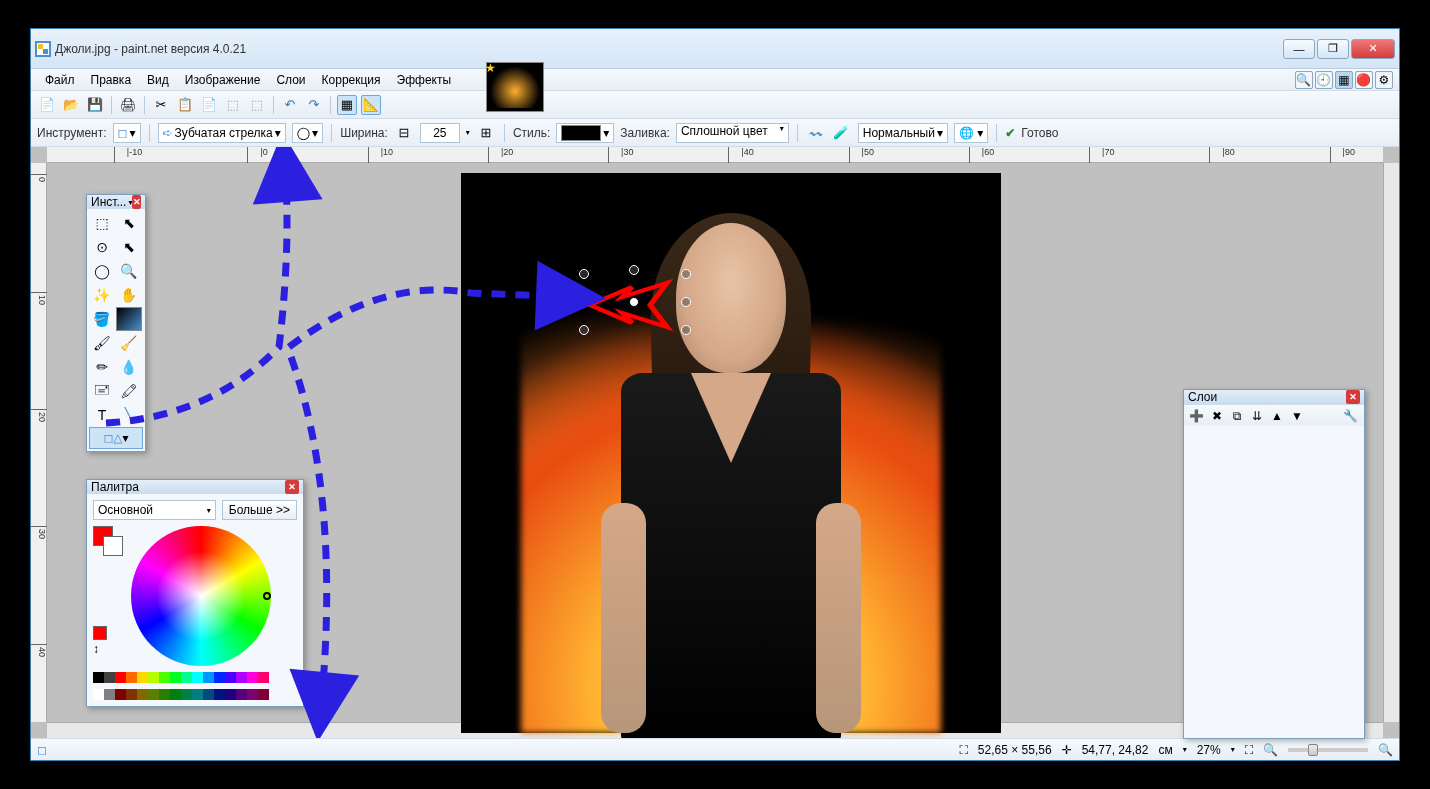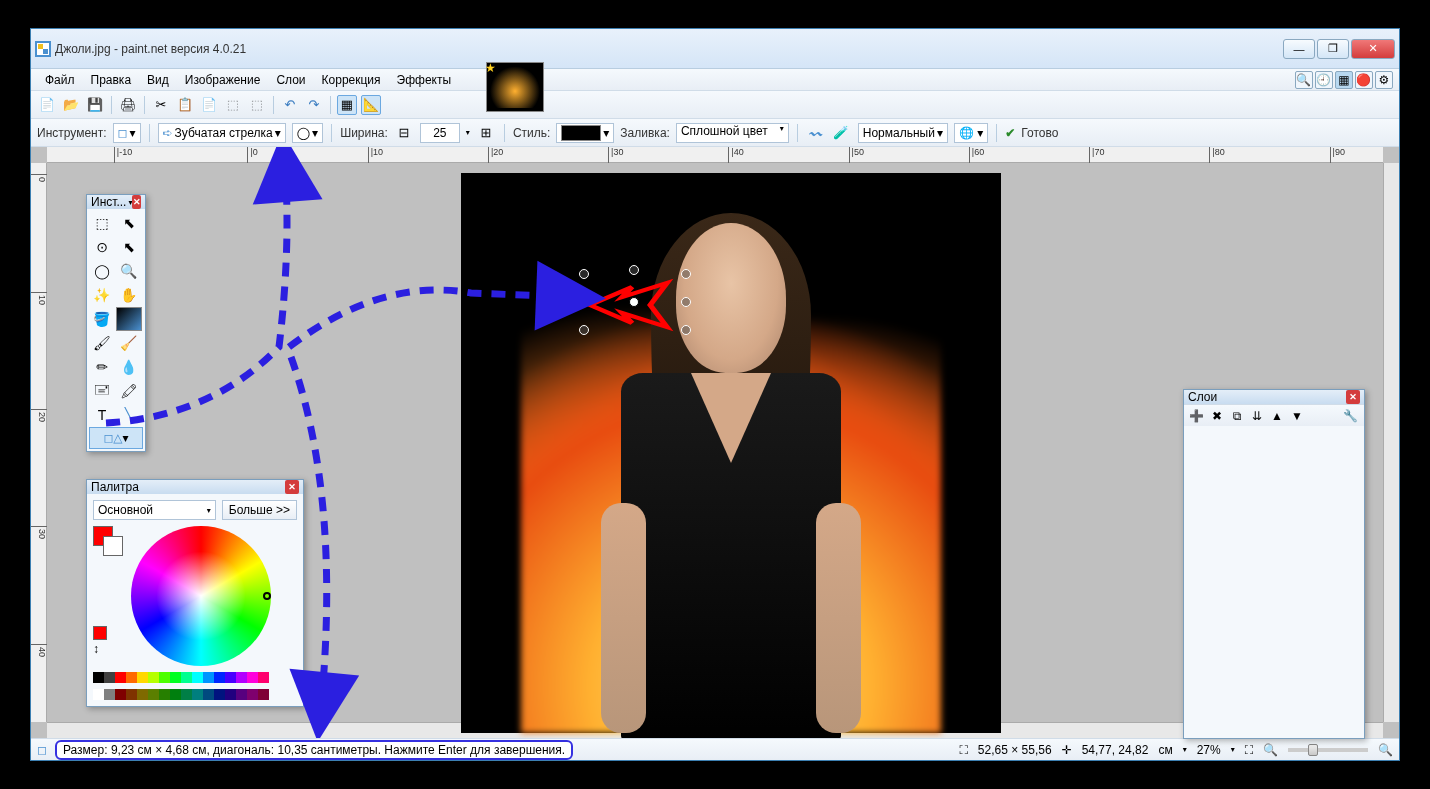--- a/index.html
+++ b/index.html
@@ -24,21 +24,21 @@
 .tool-label { color: #333; text-align: right; }
 .tool-select { height: 20px; border: 1px solid #b0c4d8; background: #fff; padding: 0 4px; cursor: pointer; display: flex; align-items: center; gap: 2px; }
 .width-input { width: 40px; height: 20px; border: 1px solid #b0c4d8; text-align: center; }
 .style-swatch { width: 40px; height: 16px; background: #000; border: 1px solid #888; }
 .fill-select { height: 20px; border: 1px solid #b0c4d8; background: #fff; padding: 0 20px 0 4px; cursor: pointer; position: relative; }
 .fill-select::after { content: "▾"; position: absolute; right: 4px; font-size: 8px; }
 .green-check { color: #2a8a2a; font-weight: bold; }
 .canvas-area { flex: 1; background: #c0c0c0; position: relative; overflow: hidden; }
 .ruler-h { position: absolute; left: 16px; right: 16px; top: 0; height: 16px; background: #f0f0f0; border-bottom: 1px solid #aaa; font-size: 9px; }
 .ruler-v { position: absolute; left: 0; top: 16px; bottom: 16px; width: 16px; background: #f0f0f0; border-right: 1px solid #aaa; }
-.ruler-tick-h { position: absolute; top: 0; border-left: 1px solid #666; height: 16px; padding-left: 2px; font-size: 9px; color: #333; }
+.ruler-tick-h { position: absolute; top: 0; border-left: 1px solid #666; height: 16px; padding-left: 12px; font-size: 9px; color: #333; }
 .ruler-tick-v { position: absolute; left: 0; border-top: 1px solid #666; width: 16px; font-size: 9px; color: #333; writing-mode: vertical-rl; text-orientation: mixed; padding-top: 2px; }
 .scroll-h { position: absolute; left: 16px; right: 16px; bottom: 0; height: 16px; background: #e8e8e8; border-top: 1px solid #aaa; }
 .scroll-v { position: absolute; right: 0; top: 16px; bottom: 16px; width: 16px; background: #e8e8e8; border-left: 1px solid #aaa; }
 .canvas-image { position: absolute; left: 430px; top: 26px; width: 540px; height: 560px; background: #000; }
 .fire { position:absolute; inset:90px 60px 0 60px; background: radial-gradient(circle at 50% 90%, #ffec80 0%, #ffb030 30%, #e84c10 60%, transparent 80%), radial-gradient(circle at 30% 80%, #ffd050 0%, #ff8020 40%, transparent 70%), radial-gradient(circle at 70% 85%, #ffe060 0%, #ff7018 40%, transparent 70%); filter: blur(3px); }
 .person { position:absolute; left:50%; top:50px; transform:translateX(-50%); width:280px; height:510px; }
 .head { position:absolute; top:0; left:50%; transform:translateX(-50%); width:110px; height:150px; background: radial-gradient(ellipse at 50% 40%, #e8c4a6, #d4a888 60%, #a8826a); border-radius: 50% 50% 45% 45%; }
 .hair { position:absolute; top:-10px; left:50%; transform:translateX(-50%); width:160px; height:340px; background: linear-gradient(#3a2818, #1a1008); border-radius: 50% 50% 20% 20% / 30% 30% 70% 70%; z-index:-1; }
 .dress { position:absolute; top:150px; left:50%; transform:translateX(-50%); width:220px; height:370px; background: linear-gradient(#1a1a1a, #000); border-radius: 10% 10% 5% 5% / 5% 5% 2% 2%; }
 .neck-v { position:absolute; top:0; left:50%; transform:translateX(-50%); width:0; height:0; border-left: 40px solid transparent; border-right: 40px solid transparent; border-top: 90px solid #d4a888; }
@@ -228,21 +228,20 @@
         </marker>
       </defs>
       <path d="M 75 276 Q 180 270 248 200 Q 260 100 254 20" stroke="#2b1fe0" stroke-width="7" stroke-dasharray="14 10" fill="none" marker-end="url(#ah)"></path>
       <path d="M 258 200 Q 350 130 440 146 L 540 150" stroke="#2b1fe0" stroke-width="7" stroke-dasharray="14 10" fill="none" marker-end="url(#ah)"></path>
       <path d="M 260 210 Q 310 350 290 560" stroke="#2b1fe0" stroke-width="7" stroke-dasharray="14 10" fill="none" marker-end="url(#ah)"></path>
     </svg>
   </div>
 
   <div class="statusbar">
     <span style="color:#4a90d0">◻</span>
-    <span class="status-left">Размер: 9,23 см × 4,68 см, диагональ: 10,35 сантиметры. Нажмите Enter для завершения.</span>
     <div class="status-right">
       <span>⛶</span>
       <span>52,65 × 55,56</span>
       <span>✛</span>
       <span>54,77, 24,82</span>
       <span>см</span>
       <span style="font-size:8px">▾</span>
       <span>27%</span>
       <span style="font-size:8px">▾</span>
       <span>⛶</span>

